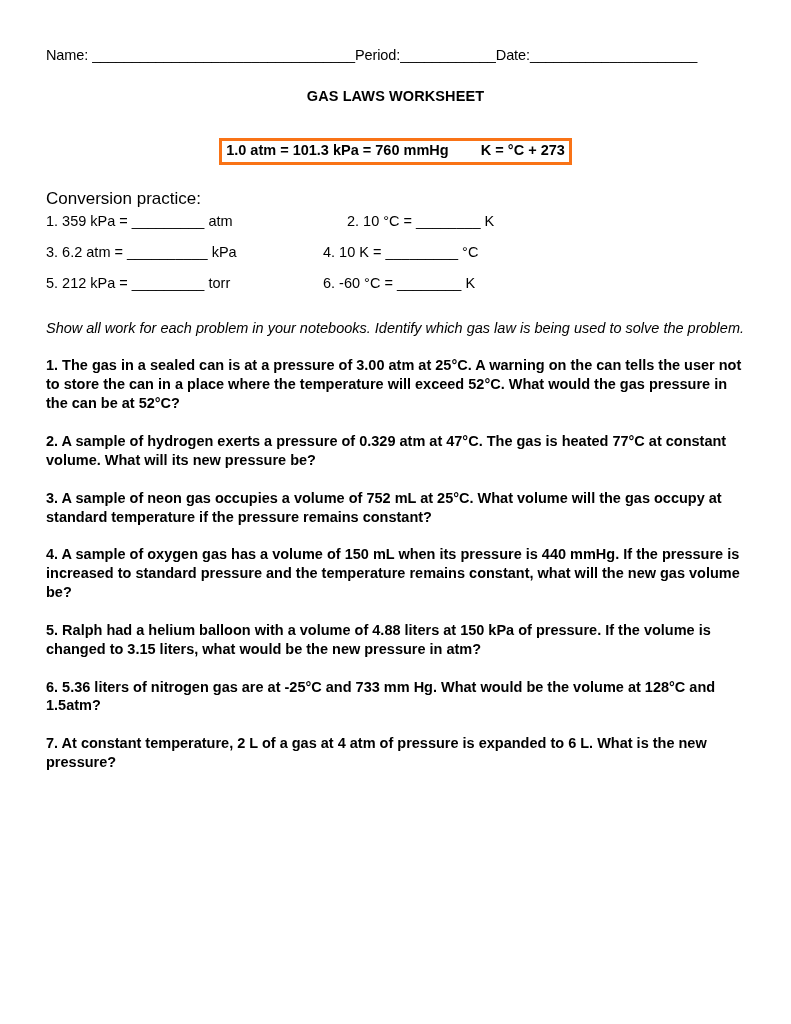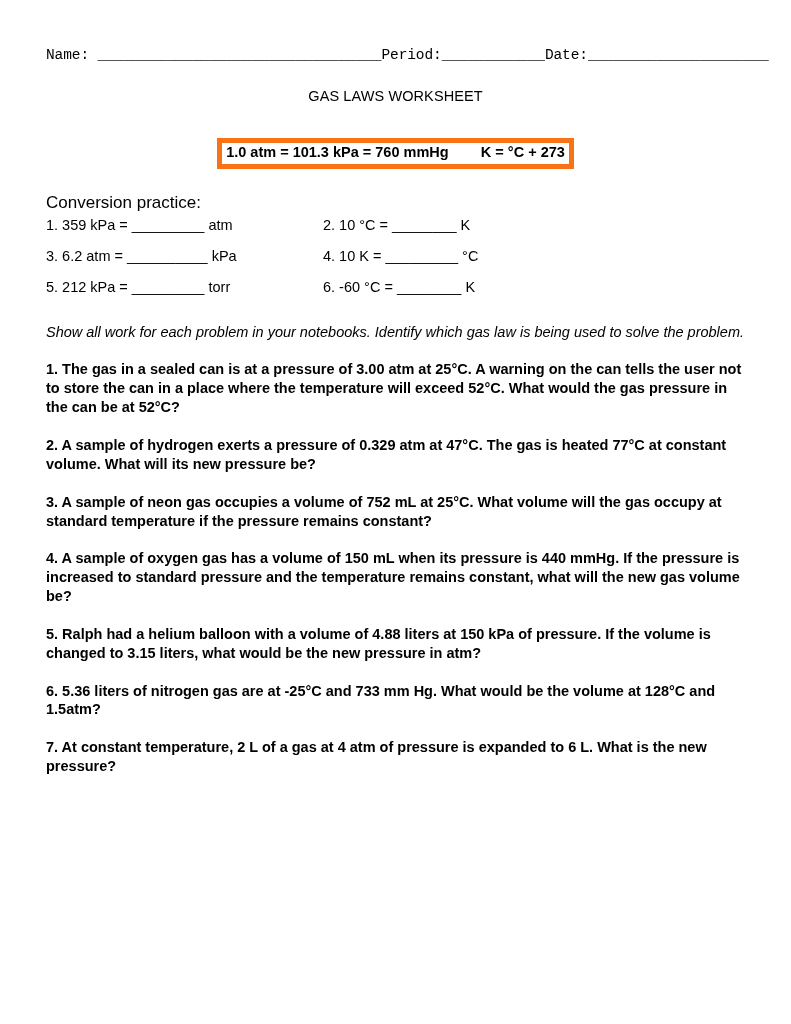--- a/index.html
+++ b/index.html
@@ -20,36 +20,35 @@
     width: 791px;
     height: 1024px;
     box-sizing: border-box;
     padding: 46px 46px 0 46px;
   }
   .header-line {
     font-size: 14.5px;
     line-height: 1.25;
     white-space: nowrap;
     letter-spacing: -0.1px;
-    font-family: Liberation Mono, monospace;
   }
   .title {
     text-align: center;
-    font-weight: normal;
+    font-weight: bold;
     font-size: 14.5px;
     margin-top: 24px;
     letter-spacing: 0.1px;
   }
   .conv-box-wrap {
     display: flex;
     justify-content: center;
     margin-top: 34px;
   }
   .conv-box {
-    border: 5px solid #f97316;
+    border: 3px solid #f97316;
     font-weight: bold;
     font-size: 14.5px;
     padding: 1px 4px 2px 4px;
     white-space: pre;
     line-height: 1.2;
   }
   .conv-label {
     font-size: 17px;
     margin-top: 24px;
   }
@@ -57,20 +56,21 @@
     margin-top: 2px;
   }
   .conv-row {
     display: flex;
     font-size: 14.5px;
     margin-top: 13px;
     line-height: 1.25;
   }
   .conv-row:first-child {
     margin-top: 3px;
+    gap: 24px;
   }
   .conv-col-left {
     width: 277px;
     flex: 0 0 277px;
   }
   .conv-col-right {
     flex: 1;
   }
   .instructions {
     font-style: italic;

